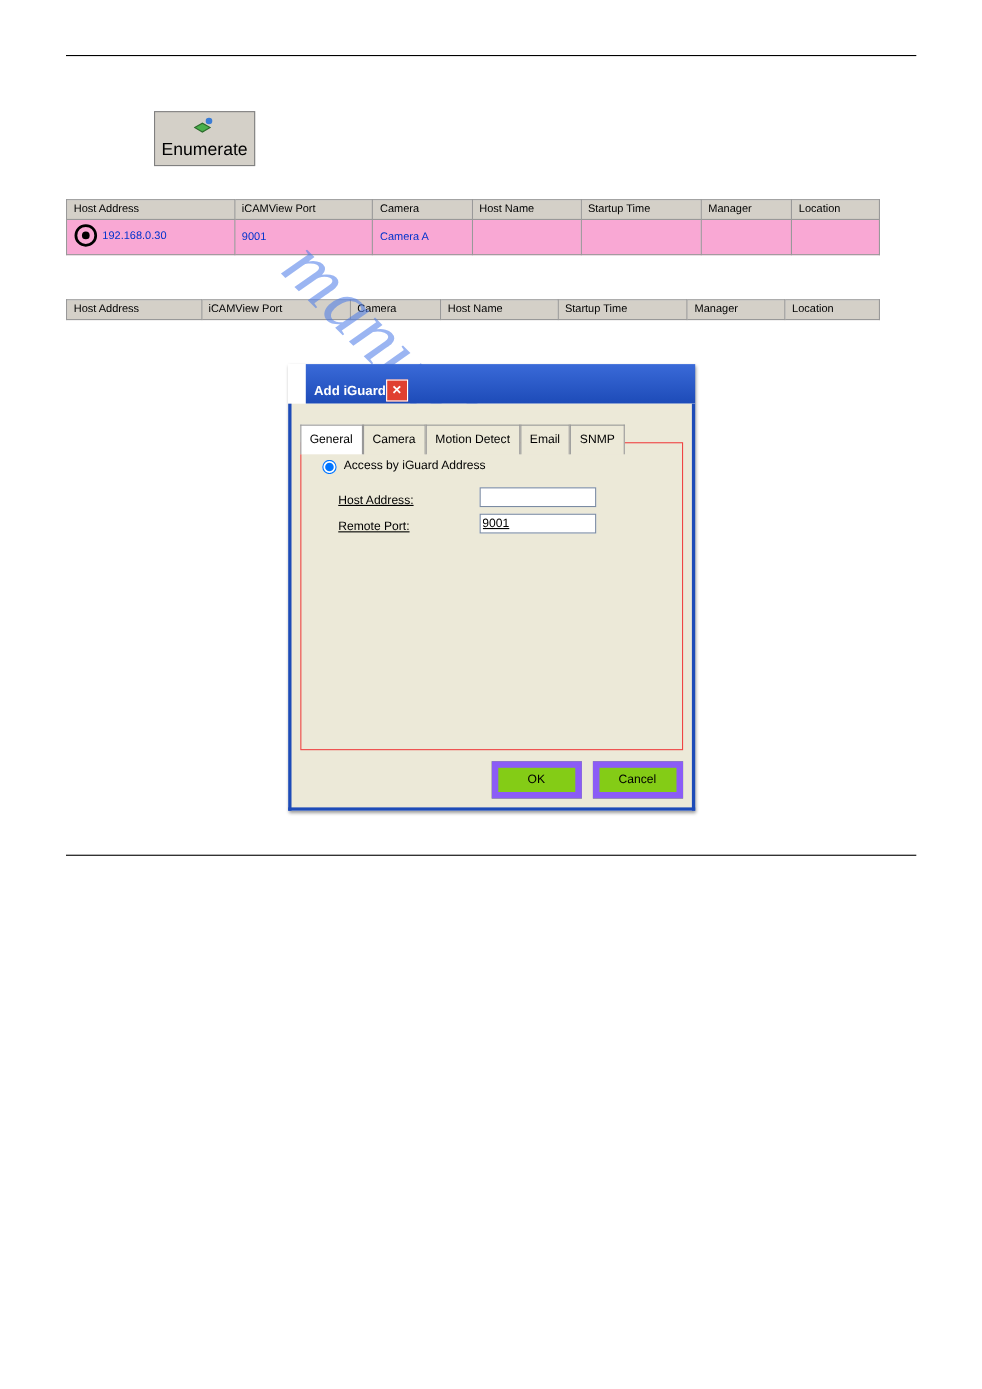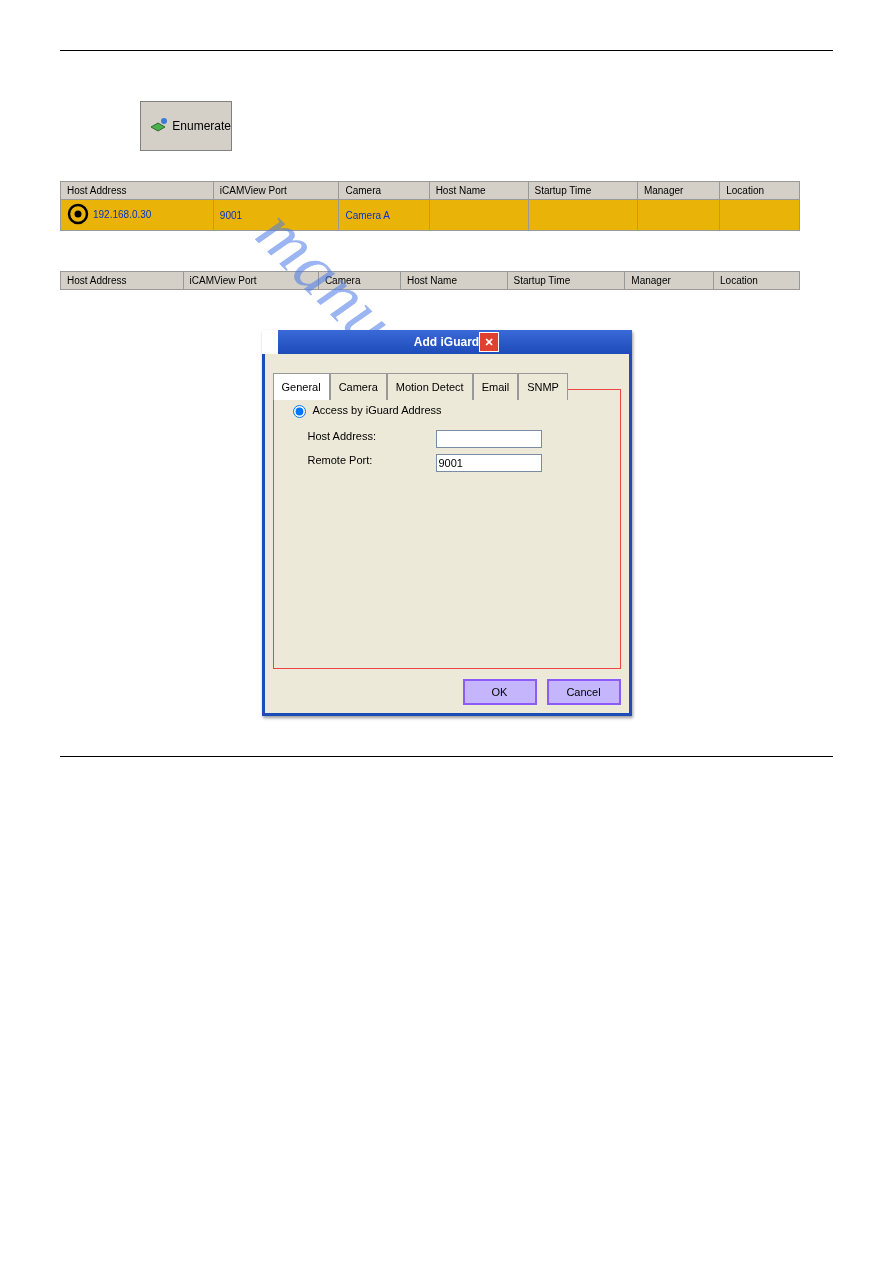--- a/index.html
+++ b/index.html
@@ -20,45 +20,46 @@
   .hr-top {
     border-top: 1px solid #000;
     margin: 0 0 50px 0;
   }
   .hr-bot {
     border-top: 1px solid #000;
     margin: 40px 0 0 0;
   }
   .btn-box {
     display: inline-flex;
+    flex-direction: column;
     align-items: center;
-    justify-content: flex-end;
+    justify-content: center;
     width: 90px;
     height: 48px;
     background: #d4d0c8;
     border: 1px solid #808080;
-    font-size: 12px;
+    font-size: 16px;
     margin-left: 80px;
     gap:2px;
   }
   .btn-box .icon-wrap {
     font-size:16px;
     line-height:1;
   }
   table.grid {
     border-collapse: collapse;
     width: 740px;
     margin: 30px 0 20px 0;
     font-size: 10px;
   }
   table.grid th, table.grid td {
     border: 1px solid #999;
     padding: 3px 6px;
     text-align: left;
-    background:#eab308;
+    background:#f9a8d4;
   }
   table.grid th {
     background: #d4d0c8;
     font-weight: normal;
   }
   .link-blue { color: #0033cc; }
   .link-red  { color: #cc0000; }
   .cell-icon {
     display:inline-flex;
     align-items:center;
@@ -75,22 +76,22 @@
     margin: 40px auto 30px;
     box-shadow: 1px 2px 3px rgba(0,0,0,.4);
     font-size:11px;
   }
   .titlebar {
     height:24px;
     background: linear-gradient(#3a6ad8,#1d4bb8);
     color:#fff;
     display:flex;
     align-items:center;
-    justify-content:center;
-    padding:0 4px 0 8px;
+    justify-content:flex-start;
+    padding:12px 4px 0 8px;
     font-weight:bold;
     font-size:12px;
     margin-left:16px;
   }
   .closebtn {
     width:18px;height:18px;
     background:#e04030;
     color:#fff;
     display:flex;align-items:center;justify-content:center;
     border:1px solid #fff;
@@ -121,41 +122,42 @@
     background:#fff;
     padding:12px 14px 190px;
     min-height:270px;
     box-sizing:border-box;
   }
   .radio-row {
     display:flex;align-items:center;gap:4px;
     margin-bottom:12px;
   }
   .field-row {
-    display:flex;align-items:flex-start;
+    display:flex;align-items:flex-end;
     margin:6px 0 6px 20px;
     gap:8px;
+    text-decoration:underline;
   }
   .field-row label{width:120px;}
   .field-row input {
     border:1px solid #7b8ba3;
     height:16px;
     padding:0 2px;
     width:100px;
     font-size:11px;
     background:#fff;
   }
   .dlg-btns {
     display:flex;justify-content:flex-end;gap:10px;
     padding:10px 0 0;
   }
   .dlg-btn {
     width:70px;height:22px;
-    border:2px solid #8b5cf6;
-    background:#c4b5fd;
+    border:6px solid #8b5cf6;
+    background:#84cc16;
     display:flex;align-items:center;justify-content:center;
   }
   
   .watermark {
     position:absolute;
     left:50%;top:50%;
     transform:translate(-50%,-50%) rotate(45deg);
     font-size:70px;
     color:#4a7ae8;
     opacity:.55;

